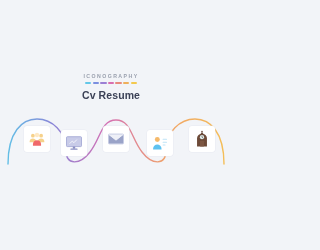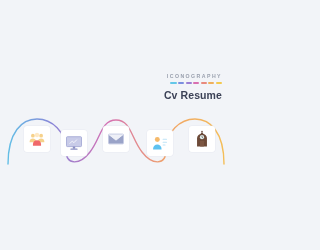--- a/index.html
+++ b/index.html
@@ -16,21 +16,21 @@
     background:#f2f4f8;
   }
 
   
   .header{
     position:absolute;
     left:0;right:16px;
     top:74px;
     display:flex;
     flex-direction:column;
-    align-items:flex-end;
+    align-items:center;
   }
   .kicker{
     font-size:5.2px;
     letter-spacing:1.45px;
     color:#9aa0ae;
     font-weight:700;
     line-height:1;
     text-transform:uppercase;
     white-space:nowrap;
   }

